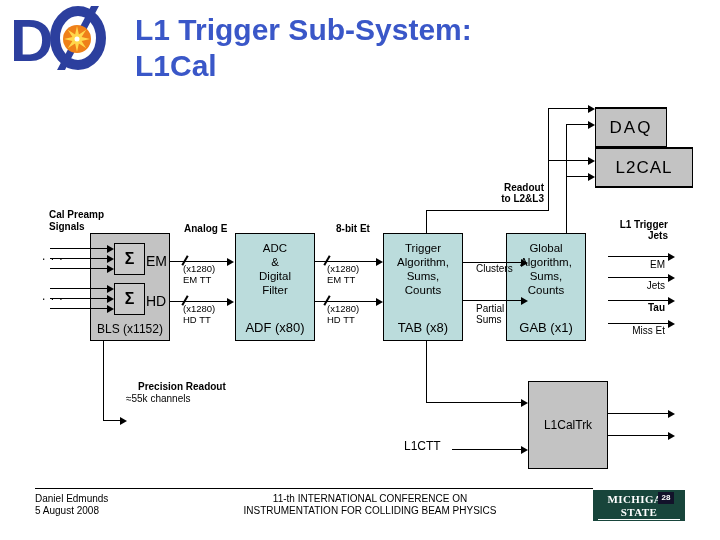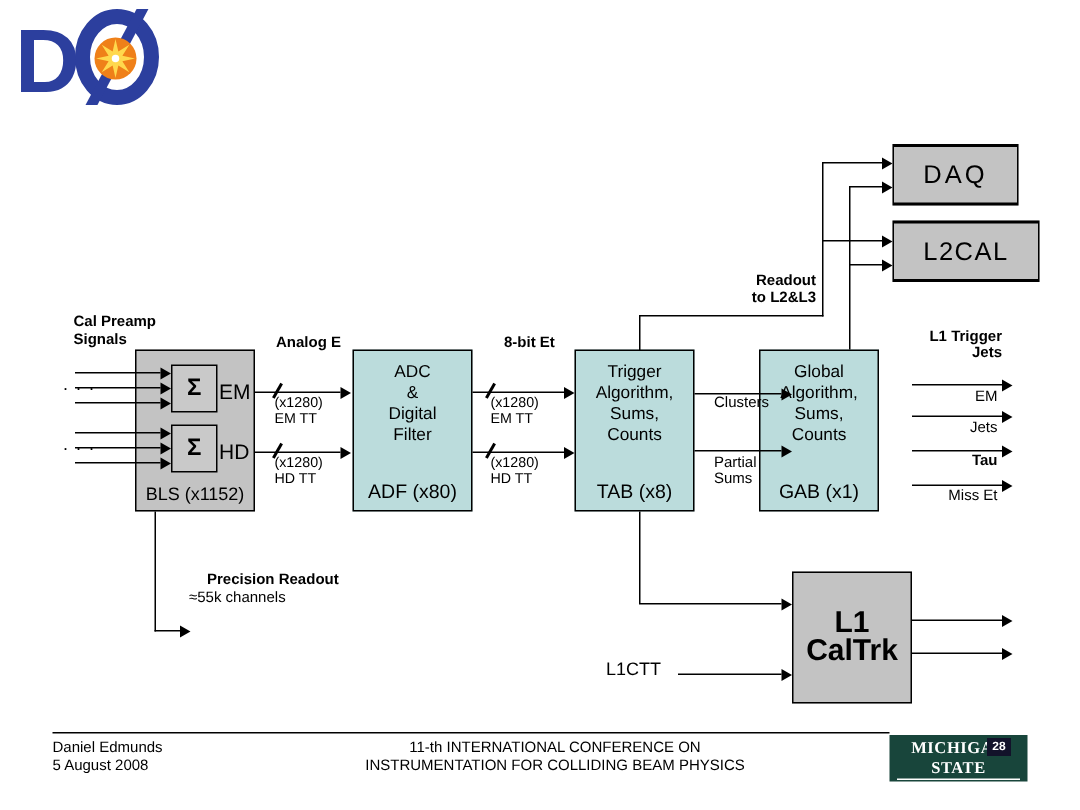--- a/index.html
+++ b/index.html
@@ -46,20 +46,24 @@
 
   <svg class="abs" style="left:10px;top:6px" width="110" height="64" viewBox="0 0 110 64">
     <text x="0" y="55" font-size="60" font-weight="bold" fill="#2c3f9e" font-family="Liberation Sans, sans-serif">D</text>
     <ellipse cx="68" cy="32" rx="23" ry="27" fill="#ffffff" stroke="#2c3f9e" stroke-width="10"></ellipse>
     <rect x="64.5" y="-7" width="7" height="78" fill="#2c3f9e" transform="rotate(28 68 32)"></rect>
     <circle cx="67" cy="33" r="14" fill="#ef8019"></circle>
     <polygon fill="#ffd84d" points="67,20 68.9,28.4 76.2,23.8 71.6,31.1 80,33 71.6,34.9 76.2,42.2 68.9,37.6 67,46 65.1,37.6 57.8,42.2 62.4,34.9 54,33 62.4,31.1 57.8,23.8 65.1,28.4"></polygon>
     <circle cx="67" cy="33" r="2.5" fill="#ffffff"></circle>
   </svg>
 
+  <div class="title">
+    <div>L1 Trigger Sub-System:</div>
+    <div>L1Cal</div>
+  </div>
 
   <div class="box gray" style="left:90px;top:233px;width:80px;height:108px">
     <div class="boxlbl2">BLS (x1152)</div>
   </div>
   <div class="sigma" style="left:114px;top:243px">
     <span>Σ</span>
   </div>
   <div class="sigma" style="left:114px;top:283px">
     <span>Σ</span>
   </div>
@@ -89,24 +93,24 @@
   <div class="box teal" style="left:506px;top:233px;width:80px;height:108px">
     <div class="boxtxt">
       <div>Global</div>
       <div>Algorithm,</div>
       <div>Sums,</div>
       <div>Counts</div>
     </div>
     <div class="boxlbl">GAB (x1)</div>
   </div>
 
-  <div class="box gray thick bigbox" style="left:595px;top:96px;width:84px;height:41px;letter-spacing:2px">DAQ</div>
+  <div class="box gray thick bigbox" style="left:595px;top:107px;width:72px;height:41px;letter-spacing:2px">DAQ</div>
   <div class="box gray thick bigbox" style="left:595px;top:147px;width:98px;height:41px;letter-spacing:1px">L2CAL</div>
 
-  <div class="box gray" style="left:528px;top:381px;width:80px;height:88px;display:flex;flex-direction:column;align-items:center;justify-content:center;font-weight:bold;font-size:20px;line-height:19px">
+  <div class="box gray" style="left:528px;top:381px;width:80px;height:88px;display:flex;flex-direction:row;align-items:center;justify-content:center;font-weight:normal;font-size:12px;line-height:19px">
     <div>L1</div>
     <div>CalTrk</div>
   </div>
 
   <div class="ln" style="left:50px;top:248px;width:57px;height:1px"></div>
   <div class="ah" style="left:107px;top:245px"></div>
   <div class="ln" style="left:50px;top:258px;width:57px;height:1px"></div>
   <div class="ah" style="left:107px;top:255px"></div>
   <div class="ln" style="left:50px;top:268px;width:57px;height:1px"></div>
   <div class="ah" style="left:107px;top:265px"></div>

